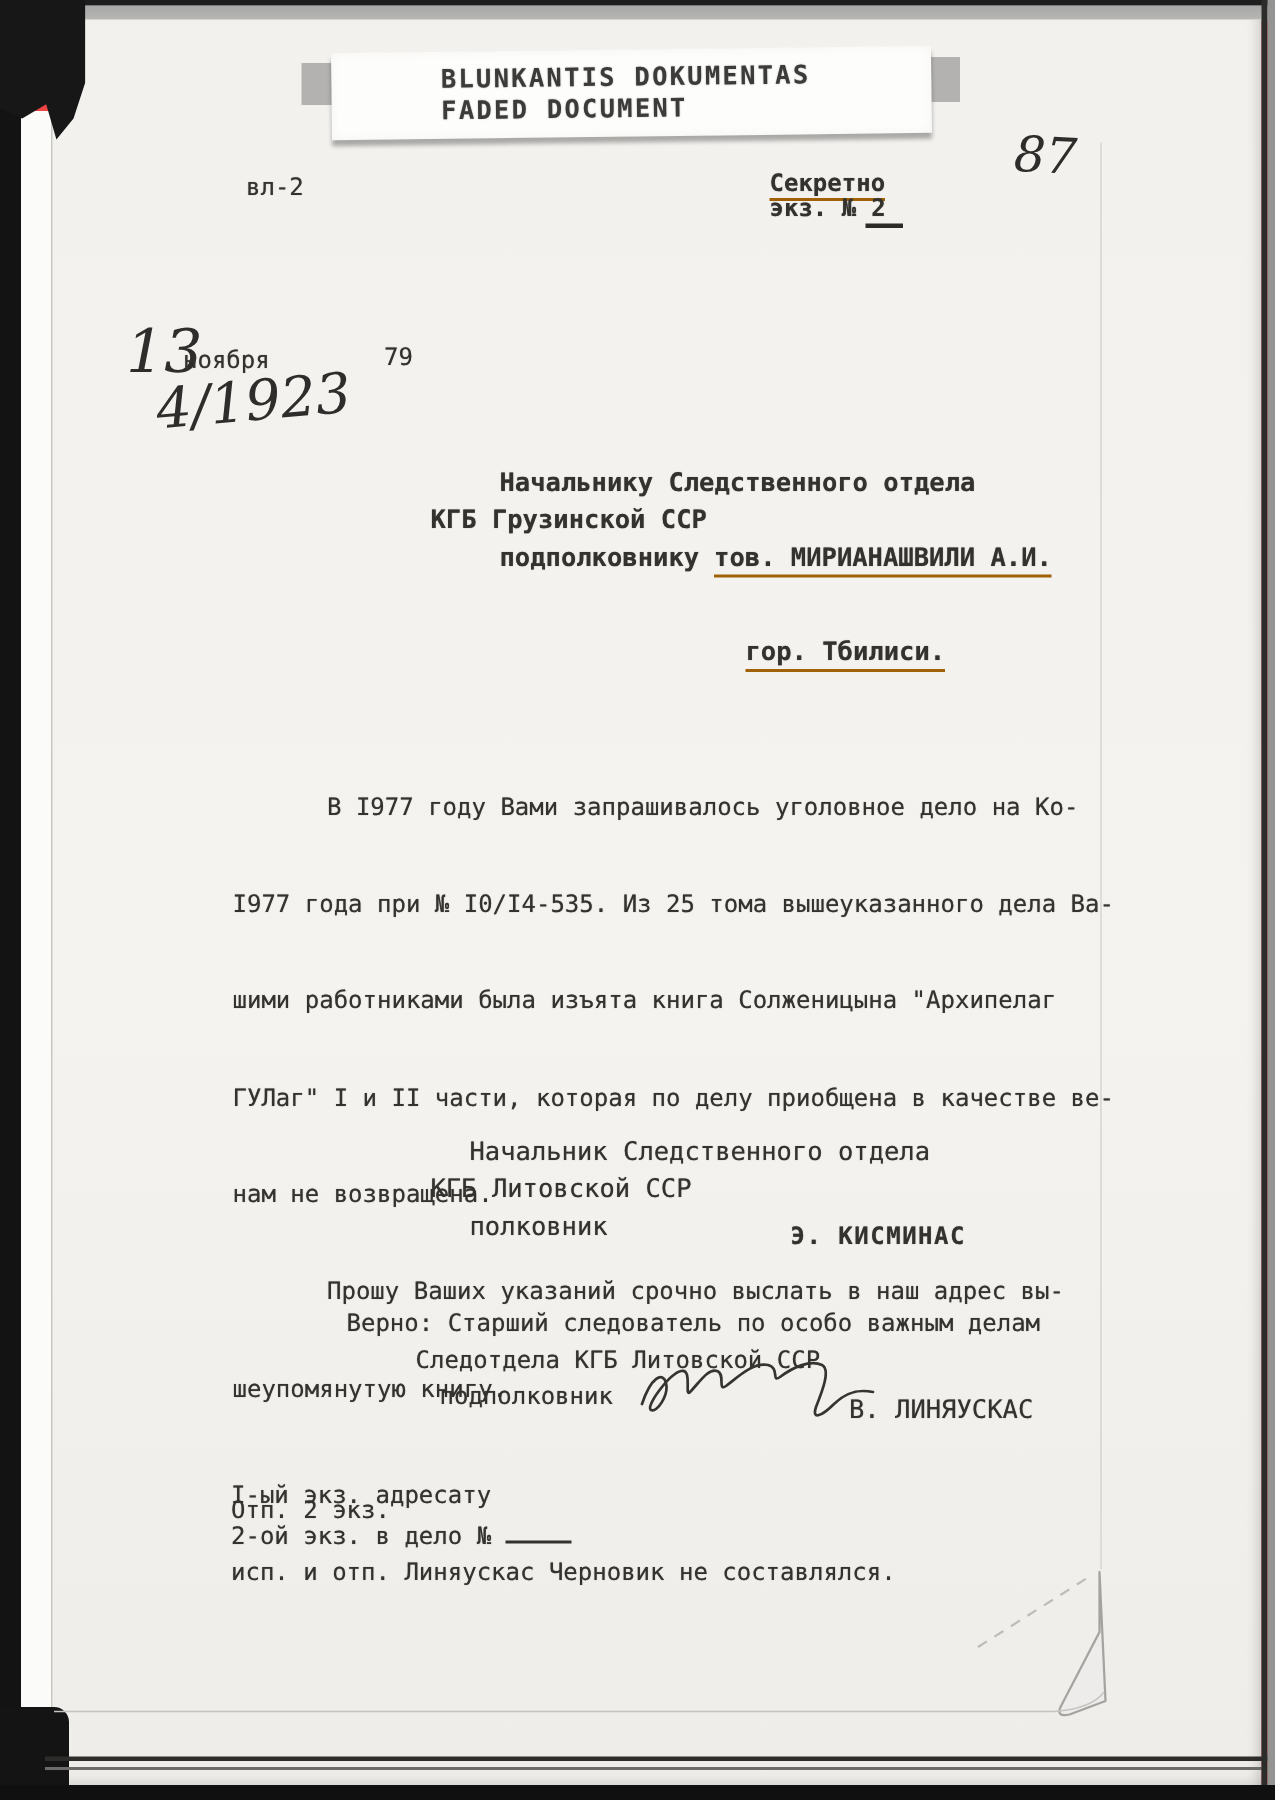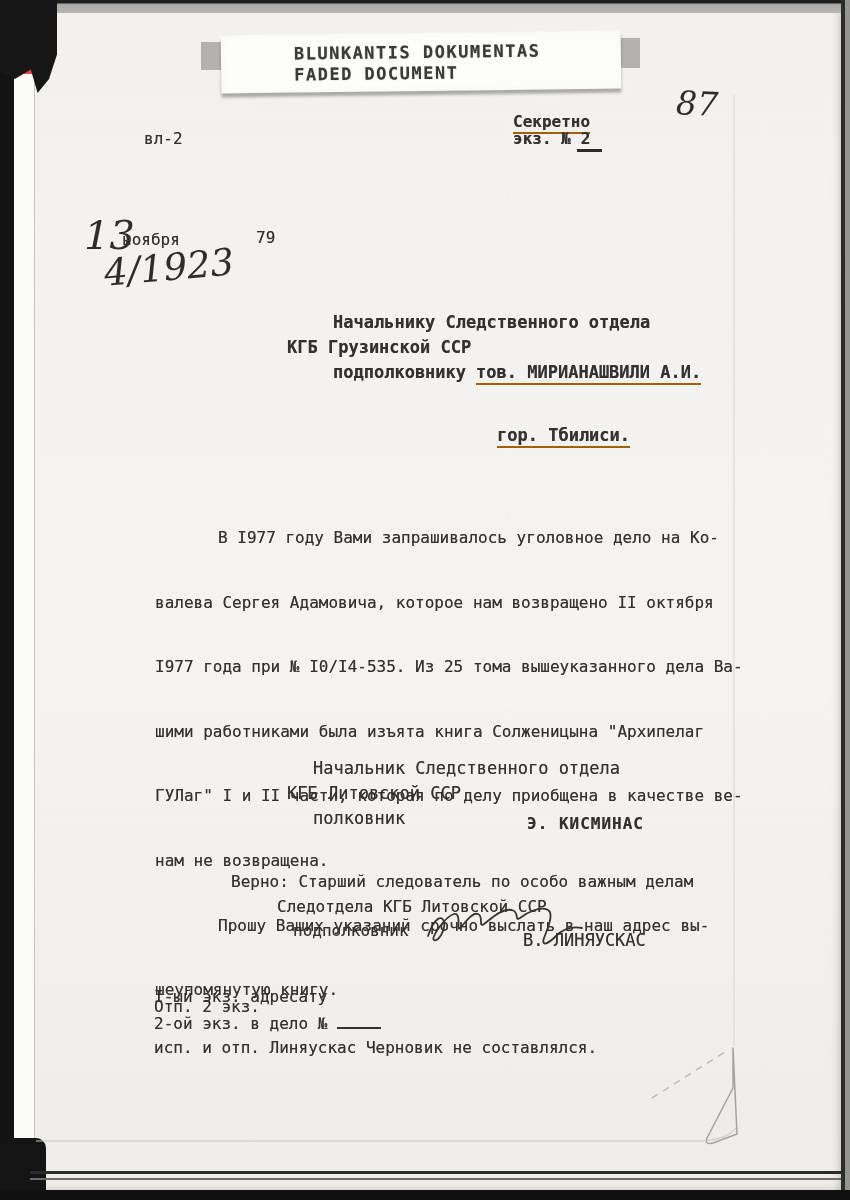--- a/index.html
+++ b/index.html
@@ -76,57 +76,56 @@
     <path d="M36,1141 L703,1141 Q728,1139 736,1128" fill="none" stroke="#c5c4c1" stroke-width="1"></path>
   </svg>
 
   <div class="abs tape-end" style="left:201px;top:42px;width:24px;height:28px;"></div>
   <div class="abs tape-end" style="left:616px;top:38px;width:24px;height:30px;"></div>
   <div class="abs slip">
     <div>BLUNKANTIS DOKUMENTAS</div>
     <div>FADED DOCUMENT</div>
   </div>
 
-  <div class="abs tw fs16" style="left:144px;top:115px;margin-top:14px;">вл-2</div>
+  <div class="abs tw fs16" style="left:164px;top:115px;">вл-2</div>
   <div class="abs tw fs16 b" style="left:513px;top:112px;"><span class="ul">Секретно</span></div>
   <div class="abs tw fs16 b" style="left:513px;top:129px;"><span>экз. №</span><span class="copy-number">2</span></div>
   <div class="abs hand" style="left:676px;top:84px;font-size:33px;transform:rotate(3deg);">87</div>
 
   <div class="abs hand" style="left:84px;top:212px;font-size:40px;">13</div>
   <div class="abs tw fs16" style="left:122px;top:230px;">ноября</div>
   <div class="abs tw fs16" style="left:256px;top:228px;">79</div>
   <div class="abs hand" style="left:104px;top:246px;font-size:37px;transform:rotate(-5deg);">4/1923</div>
 
   <div class="abs tw fs17 b" style="left:333px;top:312px;">Начальнику Следственного отдела</div>
   <div class="abs tw fs17 b" style="left:287px;top:337px;">КГБ Грузинской ССР</div>
   <div class="abs tw fs17 b" style="left:333px;top:362px;"><span>подполковнику</span><span class="ul name-gap">тов. МИРИАНАШВИЛИ А.И.</span></div>
   <div class="abs tw fs17 b" style="left:497px;top:425px;"><span class="ul">гор. Тбилиси.</span></div>
 
   <div class="abs tw body-block">
     <div class="line indent">В I977 году Вами запрашивалось уголовное дело на Ко-</div>
-    <div class="line">валева Сергея Адамовича, которое нам возвращено II октября</div>
     <div class="line">I977 года при № I0/I4-535. Из 25 тома вышеуказанного дела Ва-</div>
     <div class="line">шими работниками была изъята книга Солженицына "Архипелаг</div>
     <div class="line">ГУЛаг" I и II части, которая по делу приобщена в качестве ве-</div>
     <div class="line">нам не возвращена.</div>
     <div class="line indent">Прошу Ваших указаний срочно выслать в наш адрес вы-</div>
     <div class="line">шеупомянутую книгу.</div>
   </div>
 
   <div class="abs tw fs17" style="left:313px;top:758px;">Начальник Следственного отдела</div>
   <div class="abs tw fs17" style="left:287px;top:783px;">КГБ Литовской ССР</div>
   <div class="abs tw fs17" style="left:313px;top:808px;">полковник</div>
   <div class="abs tw fs18 b" style="left:527px;top:814px;letter-spacing:1px;">Э. КИСМИНАС</div>
 
   <div class="abs tw fs16" style="left:231px;top:872px;text-align:right;">Верно: Старший следователь по особо важным делам</div>
   <div class="abs tw fs16" style="left:277px;top:897px;">Следотдела КГБ Литовской ССР</div>
   <div class="abs tw fs16" style="left:293px;top:921px;">подполковник</div>
   <svg class="abs" style="left:420px;top:898px;" width="170" height="52">
     <path d="M8,38 C14,20 22,16 24,24 C26,32 18,44 14,42 C10,40 26,18 34,16 C42,14 36,34 40,30 C46,24 52,14 58,16 C64,18 58,30 64,26 C72,20 82,10 92,12 C100,14 94,24 100,20 C108,14 120,8 128,12 C134,15 128,30 124,40 C121,49 128,46 136,38 C144,30 152,28 162,30" fill="none" stroke="#35342f" stroke-width="1.8" stroke-linecap="round"></path>
   </svg>
-  <div class="abs tw fs17" style="left:523px;top:930px;">В. ЛИНЯУСКАС</div>
+  <div class="abs tw fs17" style="left:566px;top:930px;">В. ЛИНЯУСКАС</div>
 
   <div class="abs tw fs16" style="left:154px;top:961px;margin-top:36px;">Отп. 2 экз.</div>
   <div class="abs tw fs16" style="left:154px;top:987px;">I-ый экз. адресату</div>
   <div class="abs tw fs16" style="left:154px;top:1012px;"><span>2-ой экз. в дело №</span><span class="blank-underline"></span></div>
   <div class="abs tw fs16" style="left:154px;top:1038px;">исп. и отп. Линяускас Черновик не составлялся.</div>
 
 </div>
 
 </body></html>

